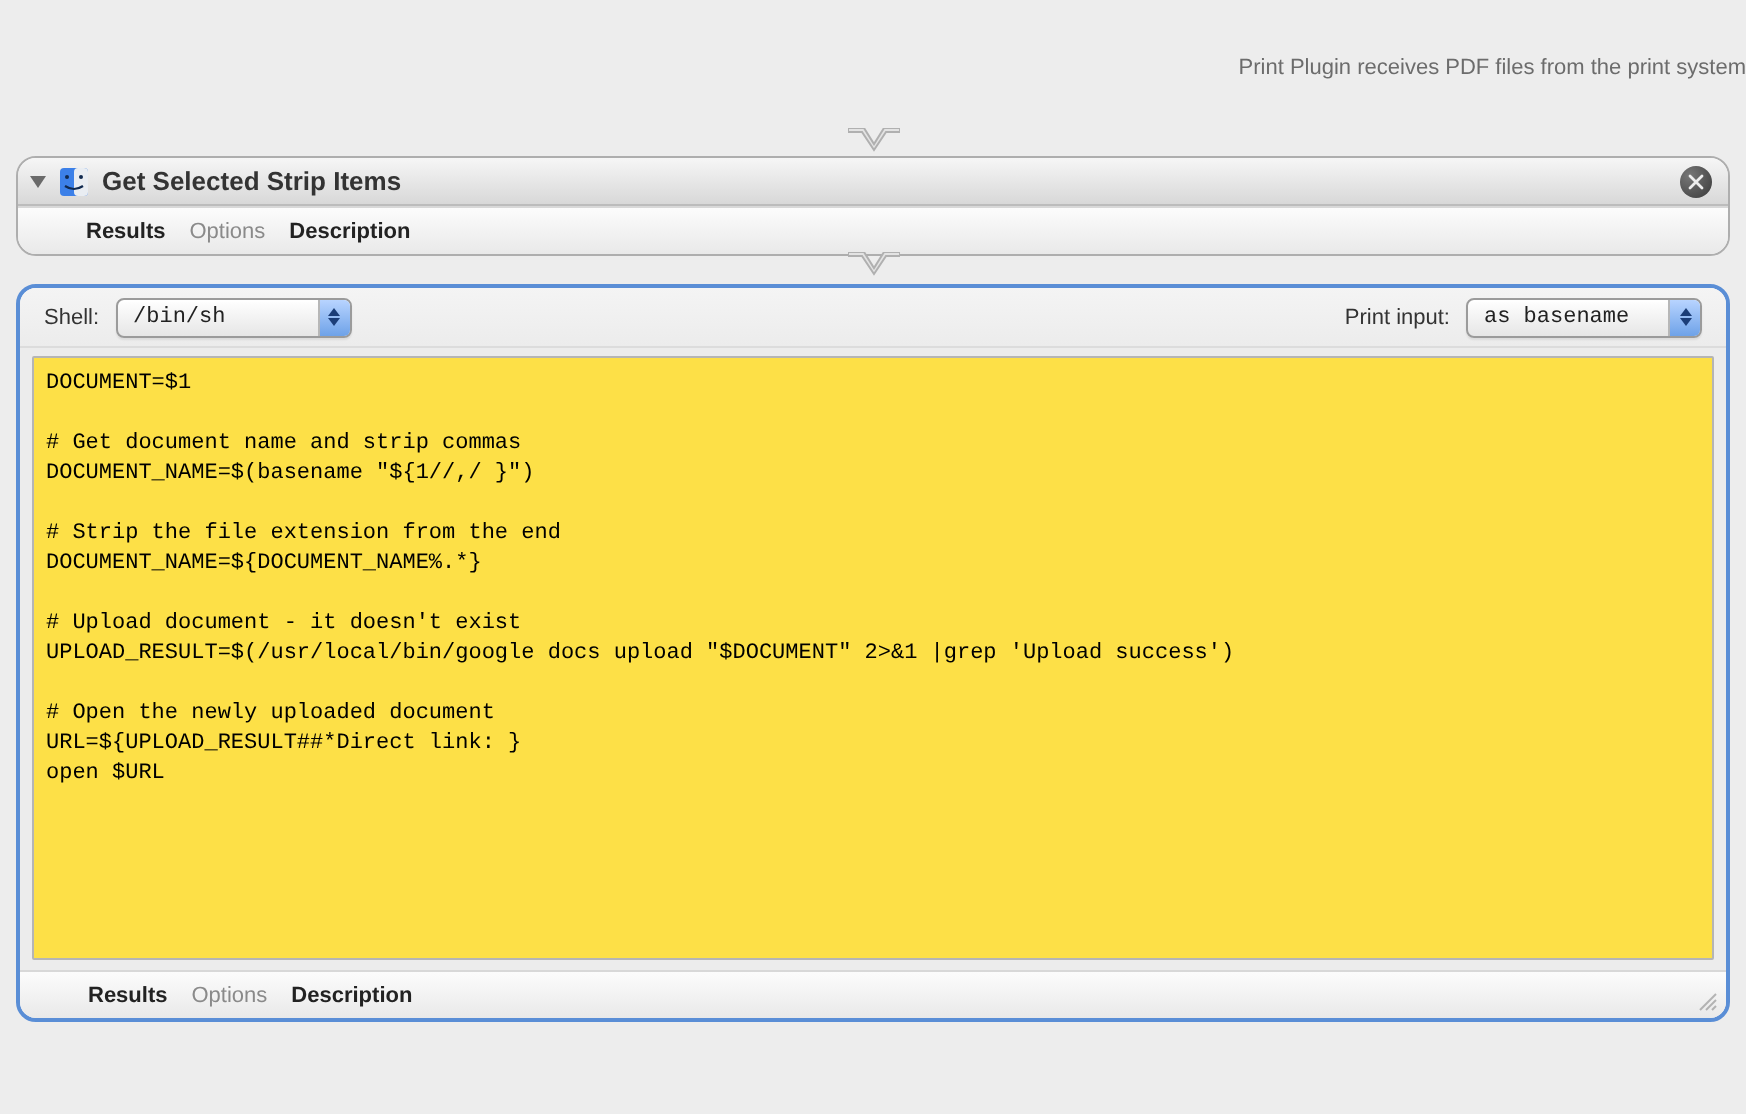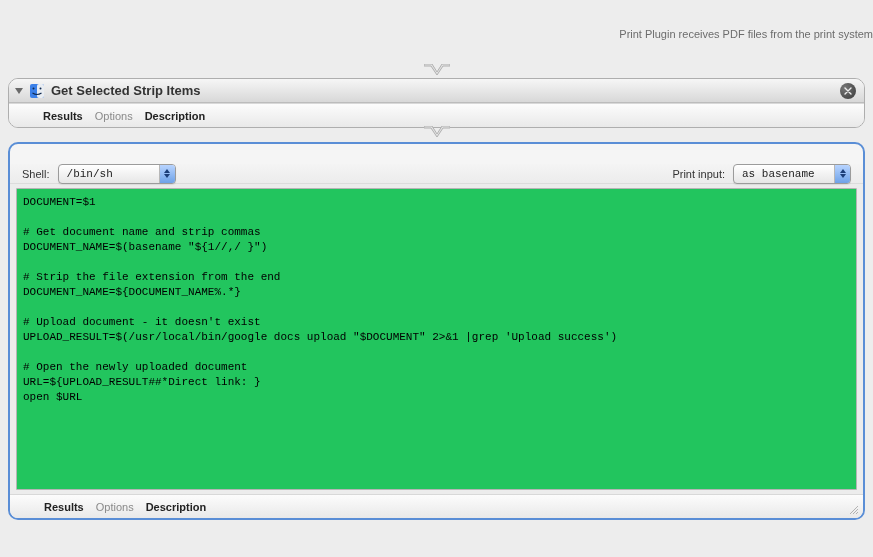--- a/index.html
+++ b/index.html
@@ -92,26 +92,25 @@
   }
   .tab {
     font-size: 11px;
     color: #8a8a8a;
     cursor: pointer;
   }
   .tab.active { color: #222; font-weight: bold; }
   .body-row {
     display: flex;
     align-items: center;
-    height: 20px;
+    height: 30px;
     padding: 0 12px;
     background: linear-gradient(#f4f4f4, #ececec);
     border-bottom: 1px solid #dcdcdc;
     gap: 8px;
-    margin-top: 20px;
   }
   .label {
     font-size: 11px;
     color: #333;
   }
   .aqua-select {
     display: inline-flex;
     align-items: center;
     height: 20px;
     border: 1px solid #9b9b9b;
@@ -151,21 +150,21 @@
   .spacer { flex: 1; }
   .script-area-wrap {
     padding: 4px 6px 2px 6px;
     background: #ececec;
   }
   .script-area {
     width: 100%;
     height: 302px;
     border: 1px solid #b5b5b5;
     border-radius: 1px;
-    background: #22c55e;
+    background: #fde047;
     font-family: Monaco, Menlo, "Courier New", monospace;
     font-size: 11px;
     line-height: 15px;
     color: #000;
     padding: 6px 6px;
     resize: none;
     outline: none;
     white-space: pre;
     overflow: auto;
   }

